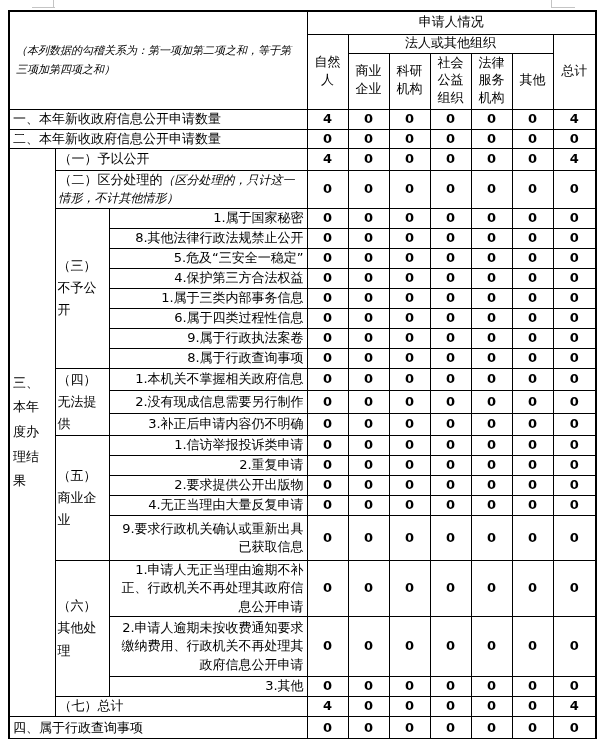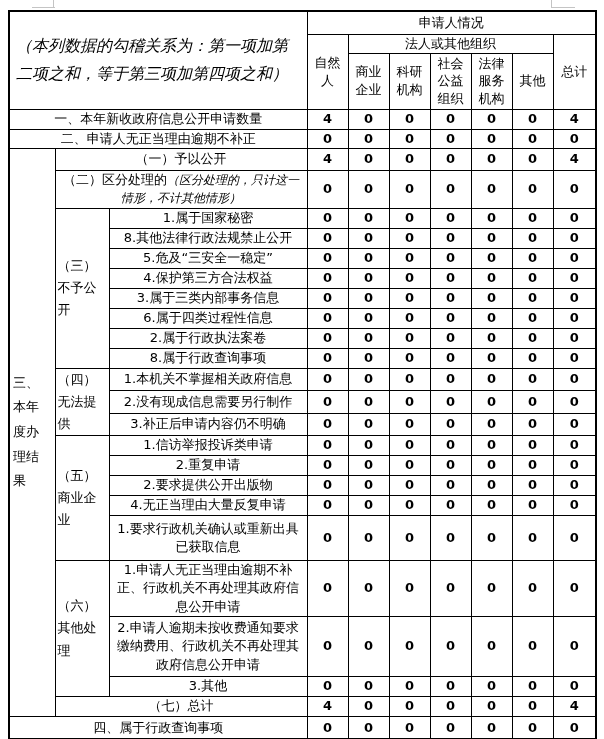--- a/index.html
+++ b/index.html
@@ -28,45 +28,46 @@
     font-size: 13px;
     line-height: 1.4;
     vertical-align: middle;
     overflow: hidden;
   }
   .hc {            
     text-align: center;
     word-break: break-all;
     padding: 0 2px;
     line-height: 1.35;
+    font-family: Liberation Mono, monospace;
   }
   .note-cell {     
     font-family: "DejaVu Serif", serif;
     font-style: italic;
-    font-size: 16px;
+    font-size: 11px;
     line-height: 1.75;
     padding: 0 6px;
     word-break: break-all;
     text-align: left;
     vertical-align: middle;
   }
-  .lab { text-align: center; }                    
+  .lab { text-align: left; }                    
   .sec {                                        
     word-break: break-all;
     text-align: left;
     padding: 0 3px;
     line-height: 1.9;
   }
   .grp {                                        
     word-break: break-all;
     text-align: left;
     padding: 0 2px;
     line-height: 1.7;
   }
-  .item { text-align: center; }
+  .item { text-align: right; }
   .v { text-align: center; font-weight: bold; } 
   .inote {                                      
     font-family: "DejaVu Serif", serif;
     font-style: italic;
     font-size: 12px;
   }
   .artifact { position: absolute; background: #c4c4c4; }
 </style>
 </head>
 <body>
@@ -115,21 +116,21 @@
       <td class="v">4</td>
       <td class="v">0</td>
       <td class="v">0</td>
       <td class="v">0</td>
       <td class="v">0</td>
       <td class="v">0</td>
       <td class="v">4</td>
     </tr>
 
     <tr style="height:19px">
-      <td class="lab" colspan="3">二、申请人无正当理由逾期不补正</td>
+      <td class="lab" colspan="3">二、本年新收政府信息公开申请数量</td>
       <td class="v">0</td>
       <td class="v">0</td>
       <td class="v">0</td>
       <td class="v">0</td>
       <td class="v">0</td>
       <td class="v">0</td>
       <td class="v">0</td>
     </tr>
 
     <tr style="height:22px">
@@ -190,41 +191,41 @@
       <td class="item">4.保护第三方合法权益</td>
       <td class="v">0</td>
       <td class="v">0</td>
       <td class="v">0</td>
       <td class="v">0</td>
       <td class="v">0</td>
       <td class="v">0</td>
       <td class="v">0</td>
     </tr>
     <tr style="height:20px">
-      <td class="item">3.属于三类内部事务信息</td>
+      <td class="item">1.属于三类内部事务信息</td>
       <td class="v">0</td>
       <td class="v">0</td>
       <td class="v">0</td>
       <td class="v">0</td>
       <td class="v">0</td>
       <td class="v">0</td>
       <td class="v">0</td>
     </tr>
     <tr style="height:20px">
       <td class="item">6.属于四类过程性信息</td>
       <td class="v">0</td>
       <td class="v">0</td>
       <td class="v">0</td>
       <td class="v">0</td>
       <td class="v">0</td>
       <td class="v">0</td>
       <td class="v">0</td>
     </tr>
     <tr style="height:20px">
-      <td class="item">2.属于行政执法案卷</td>
+      <td class="item">9.属于行政执法案卷</td>
       <td class="v">0</td>
       <td class="v">0</td>
       <td class="v">0</td>
       <td class="v">0</td>
       <td class="v">0</td>
       <td class="v">0</td>
       <td class="v">0</td>
     </tr>
     <tr style="height:20px">
       <td class="item">8.属于行政查询事项</td>
@@ -304,21 +305,21 @@
       <td class="item">4.无正当理由大量反复申请</td>
       <td class="v">0</td>
       <td class="v">0</td>
       <td class="v">0</td>
       <td class="v">0</td>
       <td class="v">0</td>
       <td class="v">0</td>
       <td class="v">0</td>
     </tr>
     <tr style="height:45px">
-      <td class="item">1.要求行政机关确认或重新出具已获取信息</td>
+      <td class="item">9.要求行政机关确认或重新出具已获取信息</td>
       <td class="v">0</td>
       <td class="v">0</td>
       <td class="v">0</td>
       <td class="v">0</td>
       <td class="v">0</td>
       <td class="v">0</td>
       <td class="v">0</td>
     </tr>
 
     <tr style="height:56px">

